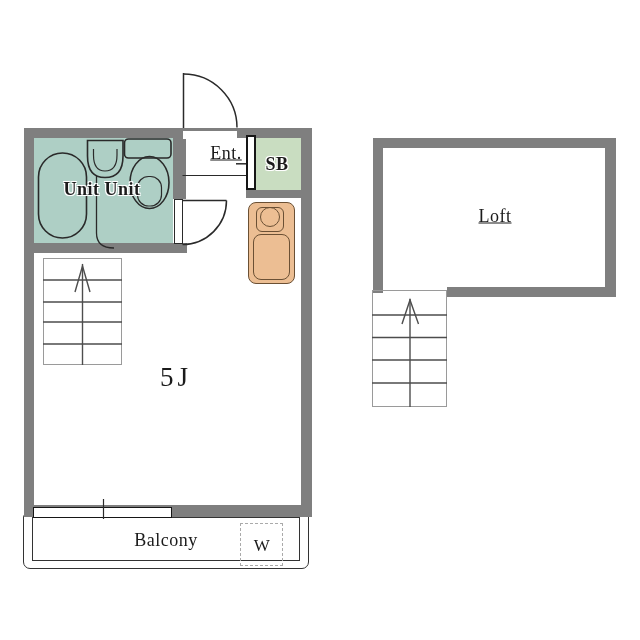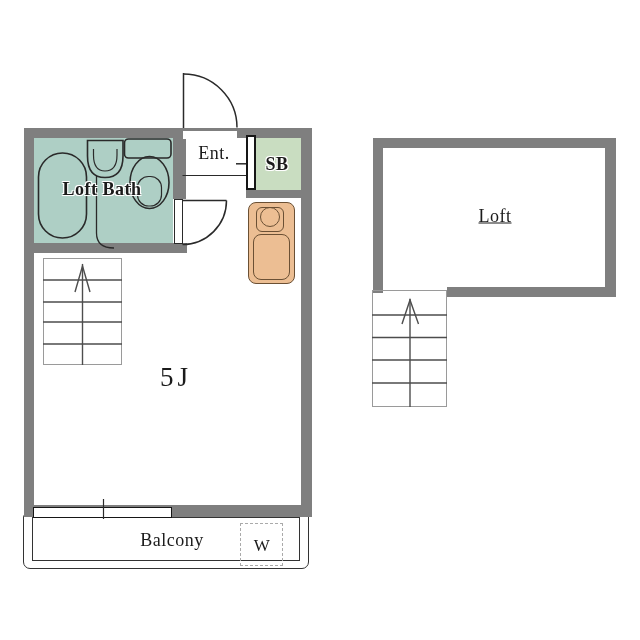--- a/index.html
+++ b/index.html
@@ -53,25 +53,25 @@
   .washer-box   {left:240px;top:523px;width:43px;height:43px;border:1.5px dashed var(--dash,#aaaaaa);}
 
   
   .wall-top-loft   {left:373px;top:138px;width:243px;height:10px;}
   .wall-right-loft {left:605px;top:138px;width:11px;height:159px;}
   .wall-bottom-loft{left:447px;top:287px;width:169px;height:10px;}
   .wall-left-loft  {left:373px;top:138px;width:10px;height:155px;}
 
   
   .unit-bath-label{left:102px;top:189px;}
-  .ent-label     {left:214px;top:153px;}
+  .ent-label     {left:226px;top:153px;text-decoration:underline;}
   .sb-label      {left:277px;top:164px;}
   .room-label    {left:167px;top:351px;}
   .room-size     {left:176px;top:377px;letter-spacing:4px;}
-  .balcony-label {left:172px;top:540px;}
+  .balcony-label {left:166px;top:540px;}
   .w-label       {left:262px;top:546px;font-size:17px;}
   .loft-label    {left:495px;top:216px;text-decoration:underline;}
 
   svg.overlay{left:0;top:0;width:640px;height:640px;pointer-events:none;}
   svg .ln{stroke:#2a2a2a;stroke-width:1.5;fill:none;}
   svg .st{stroke:var(--stair,#4d4d4d);stroke-width:1.4;fill:none;}
 </style>
 </head>
 <body>
 
@@ -147,21 +147,21 @@
     <g>
       <path class="st" d="M372 315 H447"></path>
       <path class="st" d="M372 337.5 H447"></path>
       <path class="st" d="M372 360 H447"></path>
       <path class="st" d="M372 383 H447"></path>
       <path class="st" d="M410 299 V407"></path>
       <path class="st" d="M402 324 L410 300 L418.5 324"></path>
     </g>
   </svg>
 
-  <div class="lbl halo unit-bath-label">Loft Bath</div>
+  <div class="lbl halo unit-bath-label">Unit Unit</div>
   <div class="lbl ent-label">Ent.</div>
   <div class="lbl halo sb-label">SB</div>
   <div class="lbl big room-size">5J</div>
   <div class="lbl balcony-label">Balcony</div>
   <div class="lbl w-label">W</div>
   <div class="lbl loft-label">Loft</div>
 
 </div>
 
 </body></html>

